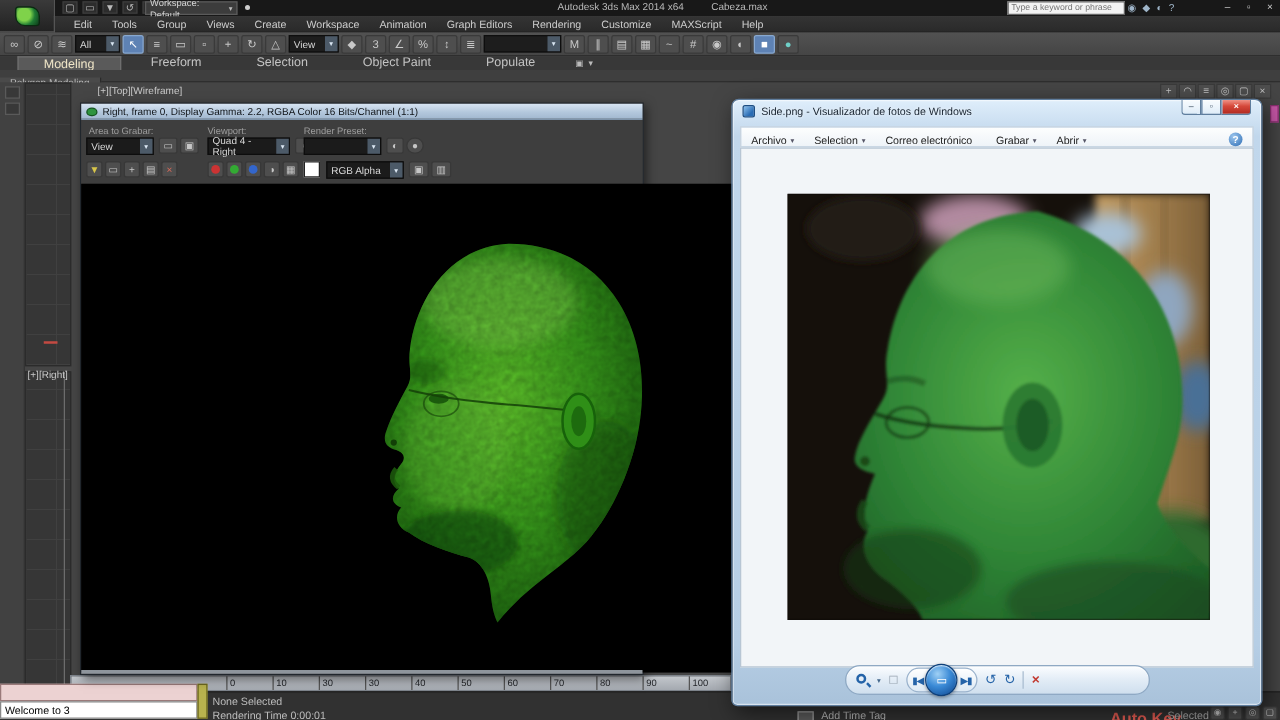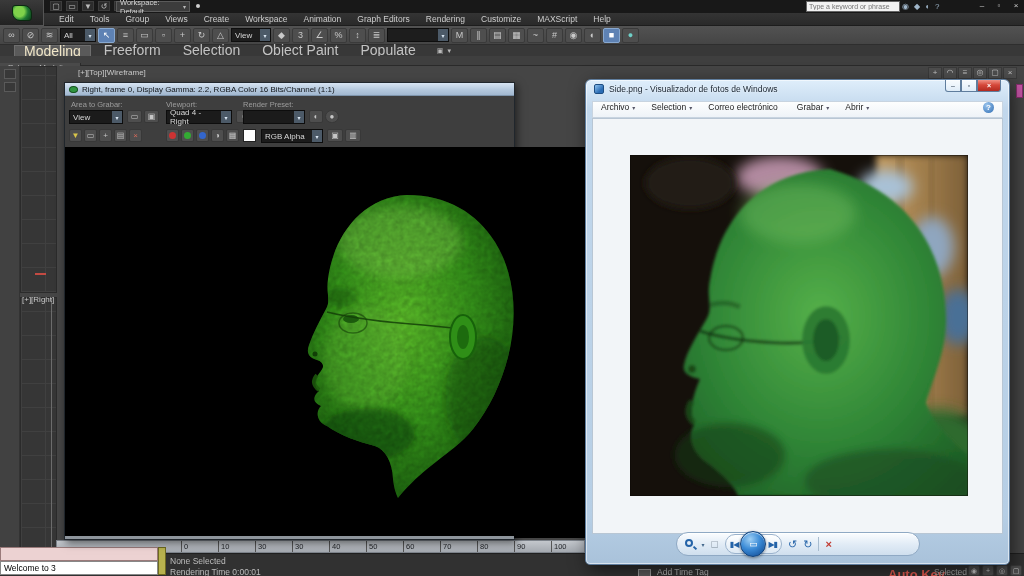--- a/index.html
+++ b/index.html
@@ -27,21 +27,21 @@
   .menubar .mitem { color:#cdcdcd; font-size:8.5px; padding:0 7px; line-height:12px; }
 
   .maintoolbar { position:absolute; left:0; top:26px; width:1024px; height:19px; background:linear-gradient(#525252,#454545); border-bottom:1px solid #2e2e2e; display:flex; align-items:center; gap:2px; padding-left:3px; }
   .icon-tile { width:17px; height:15px; background:#4e4e4e; border:1px solid #3a3a3a; border-radius:2px; color:#c9c9c9; font-size:9px; line-height:13px; text-align:center; flex:none; }
   .icon-tile.active { background:#5e82b4; border-color:#88a8cf; color:#fff; }
   .icon-tile.teal { color:#6fd0c8; }
   .tb-dd { height:14px; background:#1d1d1d; border:1px solid #0e0e0e; color:#d6d6d6; font-size:8px; display:flex; align-items:center; padding-left:3px; flex:none; }
   .tb-dd .arr { margin-left:auto; width:10px; height:100%; background:#4c5a68; color:#d9e6f2; font-size:6px; display:flex; align-items:center; justify-content:center; }
 
   .ribbontabs { position:absolute; left:0; top:45px; width:1024px; height:11px; background:#383838; display:flex; align-items:flex-end; padding-left:14px; gap:4px; }
-  .rtab { color:#c3c3c3; font-size:14px; padding:0 9px; height:11px; line-height:11px; }
+  .rtab { color:#c3c3c3; font-size:10px; padding:0 20px; height:11px; line-height:11px; }
   .rtab.active { background:#5a5a5a; color:#f0e6c8; border:1px solid #6e6e6e; border-bottom:none; }
   .ribbon-extra { display:flex; gap:4px; margin-left:8px; color:#bbb; font-size:7px; align-items:center; height:11px; }
   .ribbonpanel { position:absolute; left:0; top:56px; width:1024px; height:10px; background:#3f3f3f; border-bottom:1px solid #2a2a2a; }
   .ribbonpanel .plabel { display:inline-block; height:10px; line-height:10px; padding:0 8px; background:#4a4a4a; color:#bcbcbc; font-size:8px; border-right:1px solid #2a2a2a; }
 
   
   .viewport-area { position:absolute; left:0; top:66px; width:1024px; height:487px; background:#454545; }
   .left-col { position:absolute; left:0; top:0; width:20px; height:487px; background:#414141; border-right:1px solid #333; }
   .left-col .mini { width:12px; height:10px; border:1px solid #5a5a5a; margin:3px auto 0; background:#383838; }
   .mini-vp { position:absolute; background:#363636; border:1px solid #2b2b2b;
@@ -91,21 +91,21 @@
   .pv { position:absolute; left:585px; top:79px; width:425px; height:486px; border-radius:6px 6px 5px 5px;
         background:linear-gradient(180deg,#dfeefb,#c1d7ec 6%,#b6cee5 90%,#a9c2da);
         border:1px solid #5f7d9d; box-shadow:0 0 0 1px rgba(255,255,255,.55) inset, 3px 5px 18px rgba(0,0,0,.55); z-index:20; }
   .pv-title { position:absolute; left:8px; top:4px; display:flex; align-items:center; gap:5px; }
   .pv-appicon { width:10px; height:10px; background:linear-gradient(135deg,#8fc3ef,#2a6cb4 70%); border:1px solid #1d4d82; border-radius:2px; }
   .pv-title .ttext { color:#17222e; font-size:8.5px; text-shadow:0 0 3px rgba(255,255,255,.9); white-space:nowrap; }
   .pv-caption { position:absolute; right:8px; top:0; display:flex; }
   .cap-btn { width:16px; height:12px; border:1px solid #5f7d9d; border-top:none; background:linear-gradient(rgba(255,255,255,.75),rgba(255,255,255,.25)); color:#2a3c50; font-size:7px; line-height:11px; text-align:center; }
   .cap-btn.min { border-radius:0 0 0 3px; }
   .cap-btn.close { width:24px; background:linear-gradient(#f09286,#d5483a 45%,#b22a20); color:#fff; border-radius:0 0 3px 0; font-weight:bold; }
-  .pv-menubar { position:absolute; left:6px; top:21px; width:411px; height:17px; background:linear-gradient(#fdfefe,#eef3f8); border:1px solid #c8d4e0; display:flex; align-items:flex-start; gap:16px; padding:0 8px; }
+  .pv-menubar { position:absolute; left:6px; top:21px; width:411px; height:17px; background:linear-gradient(#fdfefe,#eef3f8); border:1px solid #c8d4e0; display:flex; align-items:flex-end; gap:16px; padding:0 8px; }
   .pv-menu { display:flex; align-items:center; gap:3px; color:#1b1b1b; font-size:8.5px; }
   .pv-menu .marr { font-size:6px; color:#556; }
   .pv-help { margin-left:auto; width:11px; height:11px; border-radius:50%; background:radial-gradient(circle at 35% 30%,#9cc6ee,#2e6db4); color:#fff; font-size:8px; line-height:11px; text-align:center; font-weight:bold; }
   .pv-content { position:absolute; left:6px; top:38px; width:411px; height:416px; background:#f2f5f8; border:1px solid #b8c6d4; }
   .pv-photo { position:absolute; left:37px; top:36px; width:338px; height:341px; overflow:hidden; background:#140f0a; }
   .pv-toolbar { position:absolute; left:0; bottom:6px; width:100%; height:26px; display:flex; justify-content:center; }
   .pill { width:244px; height:24px; border-radius:13px; background:linear-gradient(#fbfdff,#e2ecf6 50%,#cfdfee); border:1px solid #8fa9c4; box-shadow:0 1px 0 rgba(255,255,255,.8) inset; display:flex; align-items:center; padding:0 8px; gap:6px; }
   .pv-btn { color:#2463a8; font-size:11px; line-height:18px; text-align:center; flex:none; }
   .mag { position:relative; width:11px; height:11px; flex:none; }
   .mag .lens { position:absolute; left:0; top:0; width:8px; height:8px; border:2px solid #2463a8; border-radius:50%; }
@@ -126,20 +126,24 @@
 
   <div class="titlebar">
     <div class="qat">
 
     <div class="qicon">▢</div>
         <div class="qicon">▭</div>
         <div class="qicon">▼</div>
         <div class="qicon">↺</div>
         <div class="qicon">↻</div>
       </div>
+    <div class="app-title">
+      <span>Autodesk 3ds Max 2014 x64</span>
+      <span>Cabeza.max</span>
+    </div>
     <input class="search-box" placeholder="Type a keyword or phrase" style="">
     <div class="tb-icons">
 
     <span>◉</span>
         <span>◆</span>
         <span>◐</span>
         <span>?</span>
       </div>
     <div class="win-btns">
       <span>–</span>

